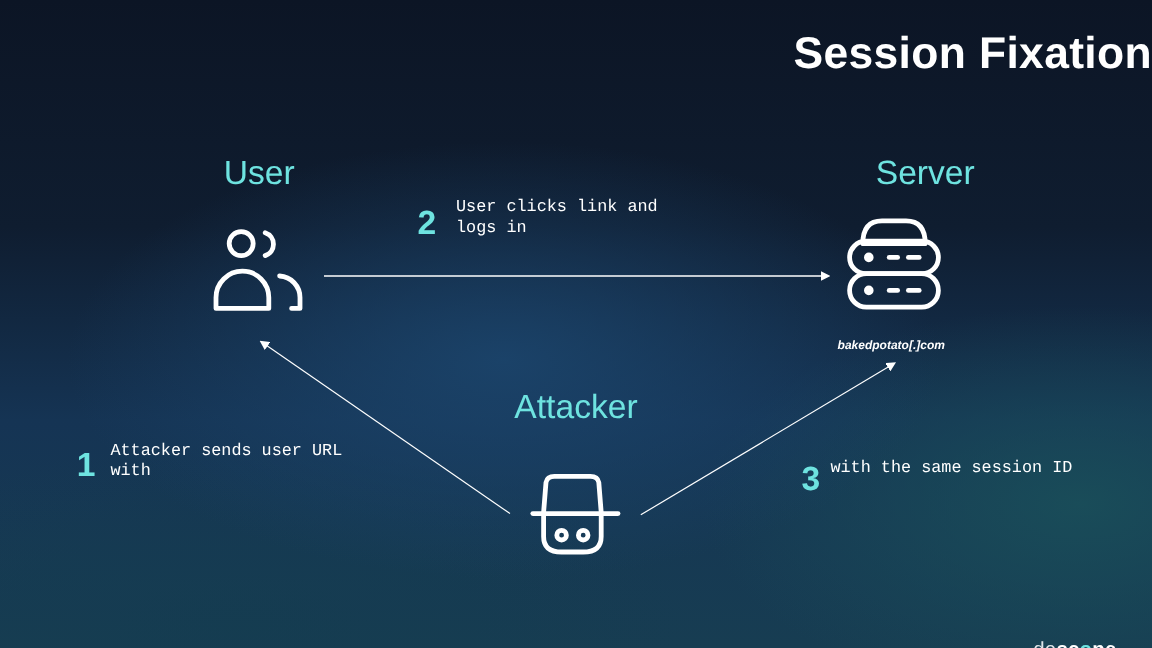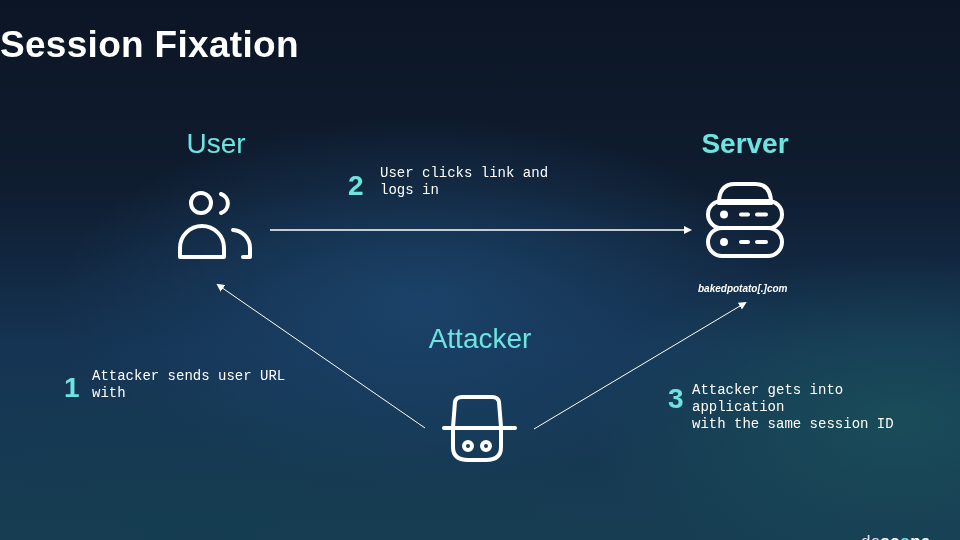--- a/index.html
+++ b/index.html
@@ -6,21 +6,21 @@
   body { width:960px; height:540px; overflow:hidden; font-family:"Liberation Sans", sans-serif; }
   .slide {
     position:relative; width:960px; height:540px; overflow:hidden;
     background:
       radial-gradient(ellipse 520px 260px at 420px 300px, rgba(28,70,110,0.85), rgba(28,70,110,0) 70%),
       radial-gradient(ellipse 420px 220px at 900px 420px, rgba(26,80,90,0.85), rgba(26,80,90,0) 75%),
       radial-gradient(ellipse 500px 200px at 200px 520px, rgba(20,60,80,0.7), rgba(20,60,80,0) 75%),
       linear-gradient(180deg, #0c1525 0%, #0f1d30 35%, #153454 65%, #173d52 100%);
   }
   .title {
-    position:absolute; left:0; right:0; top:24px; text-align:left;
+    position:absolute; left:0; right:0; top:24px; text-align:right;
     color:#ffffff; font-weight:bold; font-size:37px; letter-spacing:0.3px;
   }
   .node-label {
     position:absolute; color:#6ee3e0; font-size:28px; text-align:center;
   }
   .step-num {
     position:absolute; color:#6ee3e0; font-weight:bold; font-size:28px;
   }
   .step-text {
     position:absolute; color:#ffffff; font-size:14px; text-align:left; line-height:17px;font-family:Liberation Mono, monospace;
@@ -57,21 +57,21 @@
   <div class="node-label" style="left:166px; top:128px; width:100px;">User</div>
   <div class="icon" style="left:176px; top:186px;">
     <svg width="80" height="76" viewBox="0 0 80 76" fill="none" stroke="#ffffff" stroke-width="4" stroke-linecap="round" stroke-linejoin="round">
       <circle cx="25" cy="17" r="10"></circle>
       <path d="M45 8 A10 10 0 0 1 45 27"></path>
       <path d="M4 71 L4 62 A22 22 0 0 1 48 62 L48 71 Z"></path>
       <path d="M57 44 A18 18 0 0 1 74 62 L74 71 L67 71"></path>
     </svg>
   </div>
 
-  <div class="node-label" style="left:690px; top:128px; width:110px;font-weight:bold;">Server</div>
+  <div class="node-label" style="left:716px; top:128px; width:110px;">Server</div>
   <div class="icon" style="left:705px; top:181px;">
     <svg width="80" height="80" viewBox="0 0 80 80" fill="none" stroke="#ffffff" stroke-width="4" stroke-linecap="round" stroke-linejoin="round">
       <path d="M14 22 Q14 3 30 3 L50 3 Q66 3 66 22"></path>
       <path d="M14 22 L66 22"></path>
       <rect x="3" y="20" width="74" height="27" rx="13.5"></rect>
       <rect x="3" y="47" width="74" height="28" rx="14"></rect>
       <circle cx="19" cy="33.5" r="2" fill="#ffffff"></circle>
       <line x1="36" y1="33.5" x2="43" y2="33.5"></line>
       <line x1="52" y1="33.5" x2="61" y2="33.5"></line>
       <circle cx="19" cy="61" r="2" fill="#ffffff"></circle>
@@ -97,19 +97,18 @@
     <div>User clicks link and logs in</div>
   </div>
 
   <div class="step-num" style="left:64px; top:372px;">1</div>
   <div class="step-text" style="left:92px; top:368px; width:212px;">
     <div>Attacker sends user URL with</div>
   </div>
 
   <div class="step-num" style="left:668px; top:383px;">3</div>
   <div class="step-text" style="left:692px; top:382px; width:202px;">
-    <div>Attacker gets into application</div>
     <div>with the same session ID</div>
   </div>
 
   <div class="logo"><span>de</span><b>sc</b><b class="o">o</b><b>pe</b></div>
 
 </div>
 
 </body></html>

